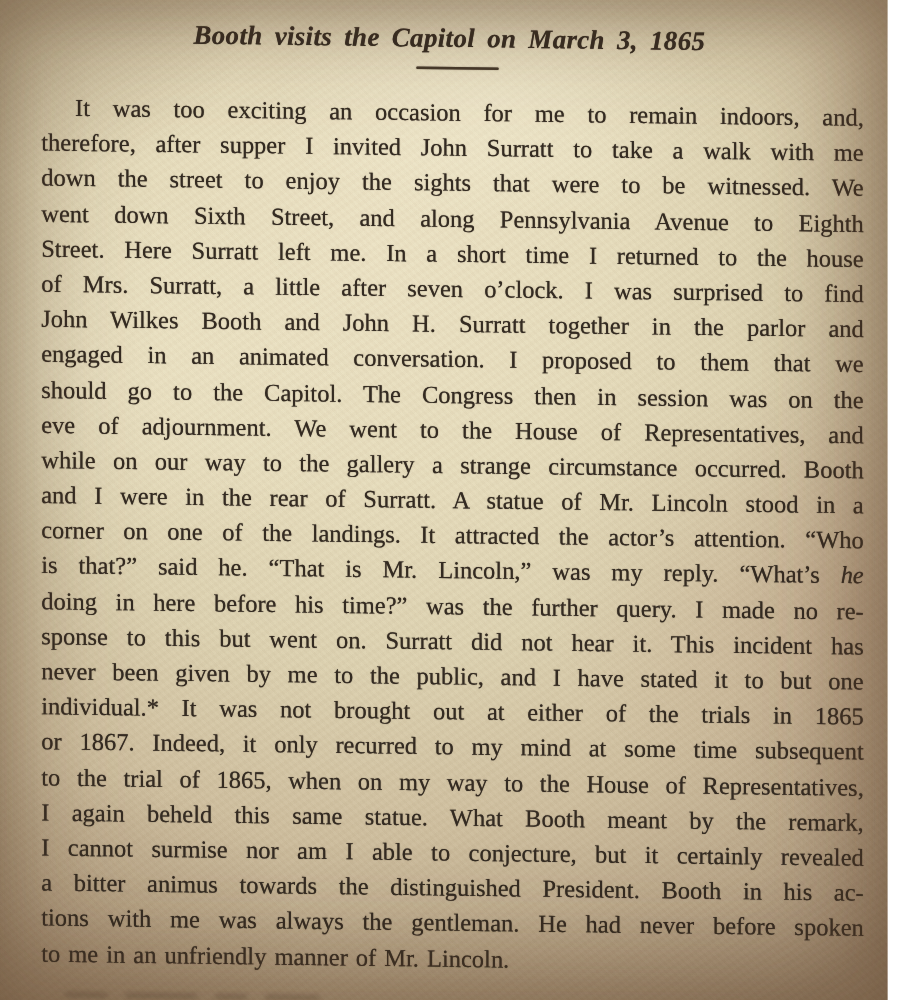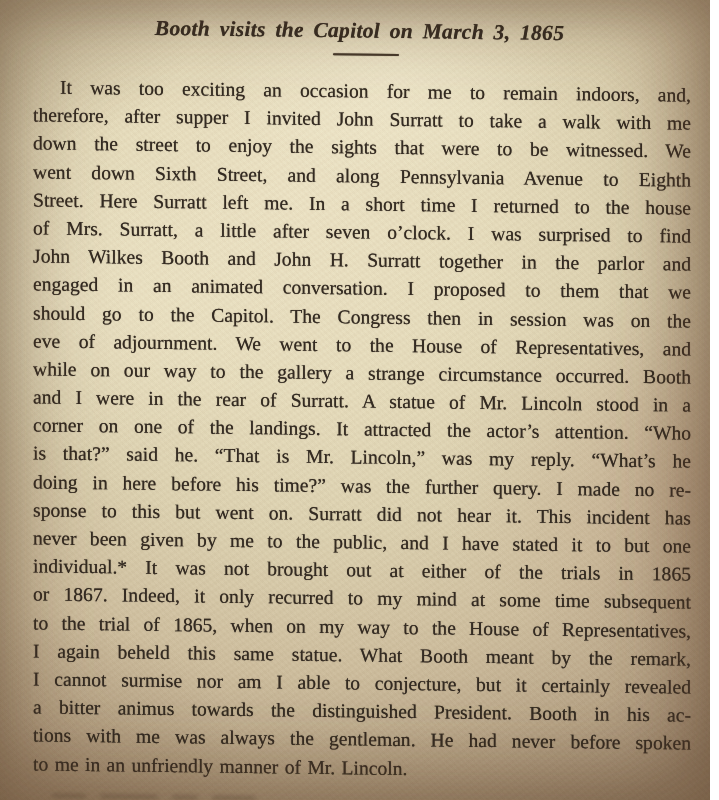--- a/index.html
+++ b/index.html
@@ -70,21 +70,21 @@
   }
 
   .line {
     text-align: justify;
     text-align-last: justify;
     -moz-text-align-last: justify;
     height: 28.2px; white-space: nowrap;
   }
   .line.indent { text-indent: 27px; }
   .line.flush  { text-align-last: left; -moz-text-align-last: left; }
-  .line .ital  { }
+  .line .ital  { font-style: italic; }
 
   
   .cutoff-fragment {
     position: absolute; top: 793px; left: 52px; width: 400px; height: 7px;
     pointer-events: none; filter: blur(2.2px); opacity: 0.35;
   }
   .cutoff-fragment i {
     display: inline-block; height: 4px; background: #4a3b2d;
     border-radius: 2px; margin-right: 14px; vertical-align: top;
   }

